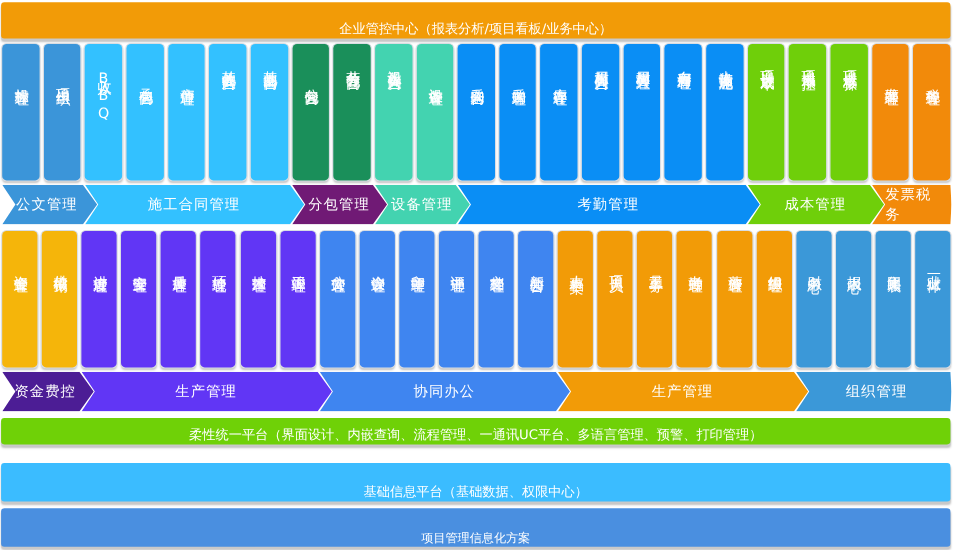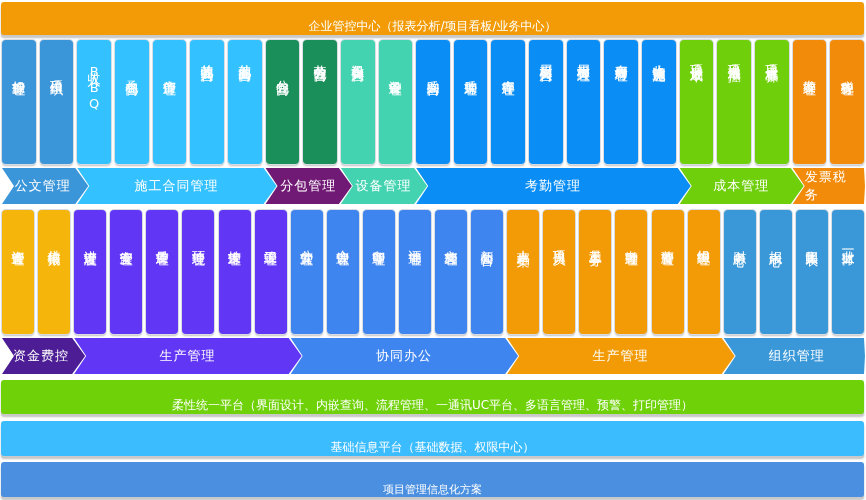--- a/index.html
+++ b/index.html
@@ -216,21 +216,21 @@
       <span>协同办公</span>
     </div>
     <div class="chev" style="left: 505.167px; width: 230.5px; z-index: 97; clip-path: polygon(2px 0px, calc(100% - 14px) 0px, calc(100% - 1px) 50%, calc(100% - 14px) 100%, 2px 100%, 14px 50%); background: rgb(242, 155, 7); padding-left: 14px; padding-right: 14px;">
       <span>生产管理</span>
     </div>
     <div class="chev" style="left: 721.667px; width: 144.333px; z-index: 96; clip-path: polygon(2px 0px, calc(100% - 2px) 0px, calc(100% - 1px) 50%, calc(100% - 2px) 100%, 2px 100%, 14px 50%); background: rgb(59, 152, 216); padding-left: 14px; padding-right: 8px;">
       <span>组织管理</span>
     </div>
   </div>
 
-<div class="banner" style="top:380px;height:34px;background:#6fd107;">
+<div class="banner" style="top:380px;height:24px;background:#6fd107;">
   <span>柔性统一平台（界面设计、内嵌查询、流程管理、一通讯UC平台、多语言管理、预警、打印管理）</span>
 </div>
 <div class="banner" style="top:421px;height:35px;background:#3bbcff;">
   <span>基础信息平台（基础数据、权限中心）</span>
 </div>
 <div class="banner" style="top:462px;height:35px;background:#4a8fe0;font-size:11px;">
   <span>项目管理信息化方案</span>
 </div>
 
 </body></html>

